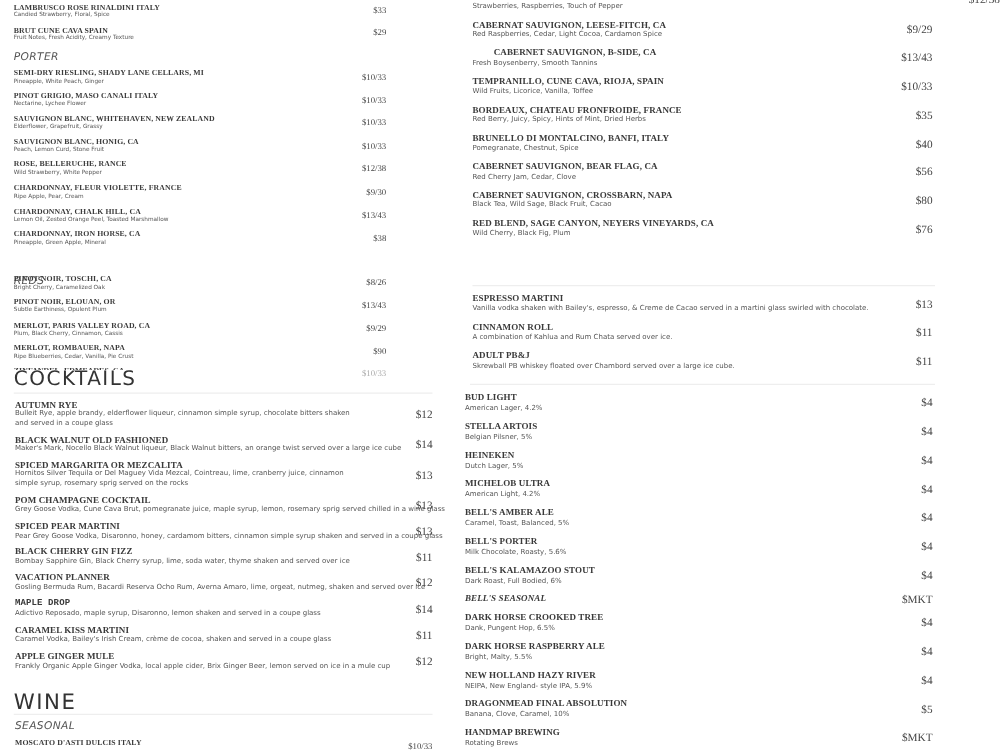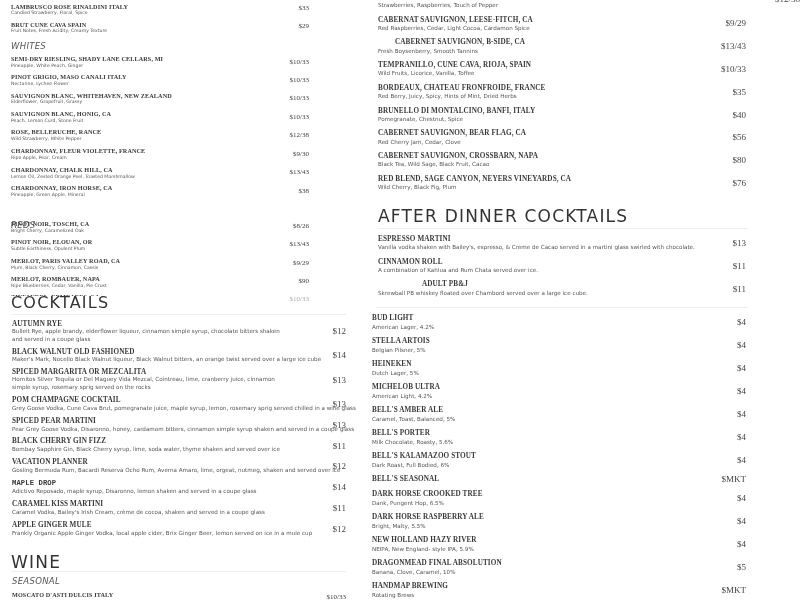--- a/index.html
+++ b/index.html
@@ -61,21 +61,21 @@
 <div class="col col-left">
 
   <div class="abs item-name" style="left:11px;top:3px;">LAMBRUSCO ROSE RINALDINI ITALY</div>
   <div class="abs item-desc" style="left:11px;top:10px;">Candied Strawberry, Floral, Spice</div>
   <div class="abs price" style="right:51px;top:4px;">$33</div>
 
   <div class="abs item-name" style="left:11px;top:21px;">BRUT CUNE CAVA SPAIN</div>
   <div class="abs item-desc" style="left:11px;top:28px;">Fruit Notes, Fresh Acidity, Creamy Texture</div>
   <div class="abs price" style="right:51px;top:22px;">$29</div>
 
-  <div class="abs sub-head" style="left:11px;top:41px;">WHITES</div>
+  <div class="abs sub-head" style="left:11px;top:41px;">PORTER</div>
 
   <div class="abs item-name" style="left:11px;top:55px;">SEMI-DRY RIESLING, SHADY LANE CELLARS, MI</div>
   <div class="abs item-desc" style="left:11px;top:63px;">Pineapple, White Peach, Ginger</div>
   <div class="abs price" style="right:51px;top:58px;">$10/33</div>
 
   <div class="abs item-name" style="left:11px;top:73px;">PINOT GRIGIO, MASO CANALI ITALY</div>
   <div class="abs item-desc" style="left:11px;top:81px;">Nectarine, Lychee Flower</div>
   <div class="abs price" style="right:51px;top:76px;">$10/33</div>
 
   <div class="abs item-name" style="left:11px;top:92px;">SAUVIGNON BLANC, WHITEHAVEN, NEW ZEALAND</div>
@@ -204,32 +204,31 @@
   <div class="abs price lg" style="right:54px;top:132px;">$56</div>
 
   <div class="abs item-name lg" style="left:2px;top:152px;">CABERNET SAUVIGNON, CROSSBARN, NAPA</div>
   <div class="abs item-desc lg" style="left:2px;top:161px;">Black Tea, Wild Sage, Black Fruit, Cacao</div>
   <div class="abs price lg" style="right:54px;top:155px;">$80</div>
 
   <div class="abs item-name lg" style="left:2px;top:175px;">RED BLEND, SAGE CANYON, NEYERS VINEYARDS, CA</div>
   <div class="abs item-desc lg" style="left:2px;top:184px;">Wild Cherry, Black Fig, Plum</div>
   <div class="abs price lg" style="right:54px;top:178px;">$76</div>
 
-  <div class="abs big-head" style="left:2px;top:206px;font-size:17px;">AFTER DINNER COCKTAILS</div>
   <div class="divider" style="left:2px;top:228px;width:370px;"></div>
 
   <div class="abs item-name lg" style="left:2px;top:235px;">ESPRESSO MARTINI</div>
   <div class="abs item-desc lg" style="left:2px;top:244px;">Vanilla vodka shaken with Bailey's, espresso, &amp; Creme de Cacao served in a martini glass swirled with chocolate.</div>
   <div class="abs price lg" style="right:54px;top:238px;">$13</div>
 
   <div class="abs item-name lg" style="left:2px;top:258px;">CINNAMON ROLL</div>
   <div class="abs item-desc lg" style="left:2px;top:267px;">A combination of Kahlua and Rum Chata served over ice.</div>
   <div class="abs price lg" style="right:54px;top:261px;">$11</div>
 
-  <div class="abs item-name lg" style="left:2px;top:280px;margin-left:44px;">ADULT PB&amp;J</div>
+  <div class="abs item-name lg" style="left:2px;top:280px;">ADULT PB&amp;J</div>
   <div class="abs item-desc lg" style="left:2px;top:290px;">Skrewball PB whiskey floated over Chambord served over a large ice cube.</div>
   <div class="abs price lg" style="right:54px;top:284px;">$11</div>
 
   <div class="divider" style="left:0;top:307px;width:372px;"></div>
 
   <div class="abs item-name lg" style="left:-4px;top:314px;">BUD LIGHT</div>
   <div class="abs item-desc lg" style="left:-4px;top:324px;">American Lager, 4.2%</div>
   <div class="abs price lg" style="right:54px;top:317px;">$4</div>
 
   <div class="abs item-name lg" style="left:-4px;top:337px;">STELLA ARTOIS</div>
@@ -249,21 +248,21 @@
   <div class="abs price lg" style="right:54px;top:409px;">$4</div>
 
   <div class="abs item-name lg" style="left:-4px;top:429px;">BELL'S PORTER</div>
   <div class="abs item-desc lg" style="left:-4px;top:439px;">Milk Chocolate, Roasty, 5.6%</div>
   <div class="abs price lg" style="right:54px;top:432px;">$4</div>
 
   <div class="abs item-name lg" style="left:-4px;top:452px;">BELL'S KALAMAZOO STOUT</div>
   <div class="abs item-desc lg" style="left:-4px;top:462px;">Dark Roast, Full Bodied, 6%</div>
   <div class="abs price lg" style="right:54px;top:455px;">$4</div>
 
-  <div class="abs item-name lg" style="left:-4px;top:475px;">BELL'S SEASONAL</div>
+  <div class="abs item-name lg" style="left:-4px;top:475px;font-style:italic;">BELL'S SEASONAL</div>
   <div class="abs price lg" style="right:54px;top:474px;">$MKT</div>
 
   <div class="abs item-name lg" style="left:-4px;top:490px;">DARK HORSE CROOKED TREE</div>
   <div class="abs item-desc lg" style="left:-4px;top:500px;">Dank, Pungent Hop, 6.5%</div>
   <div class="abs price lg" style="right:54px;top:493px;">$4</div>
 
   <div class="abs item-name lg" style="left:-4px;top:513px;">DARK HORSE RASPBERRY ALE</div>
   <div class="abs item-desc lg" style="left:-4px;top:523px;">Bright, Malty, 5.5%</div>
   <div class="abs price lg" style="right:54px;top:516px;">$4</div>
 

